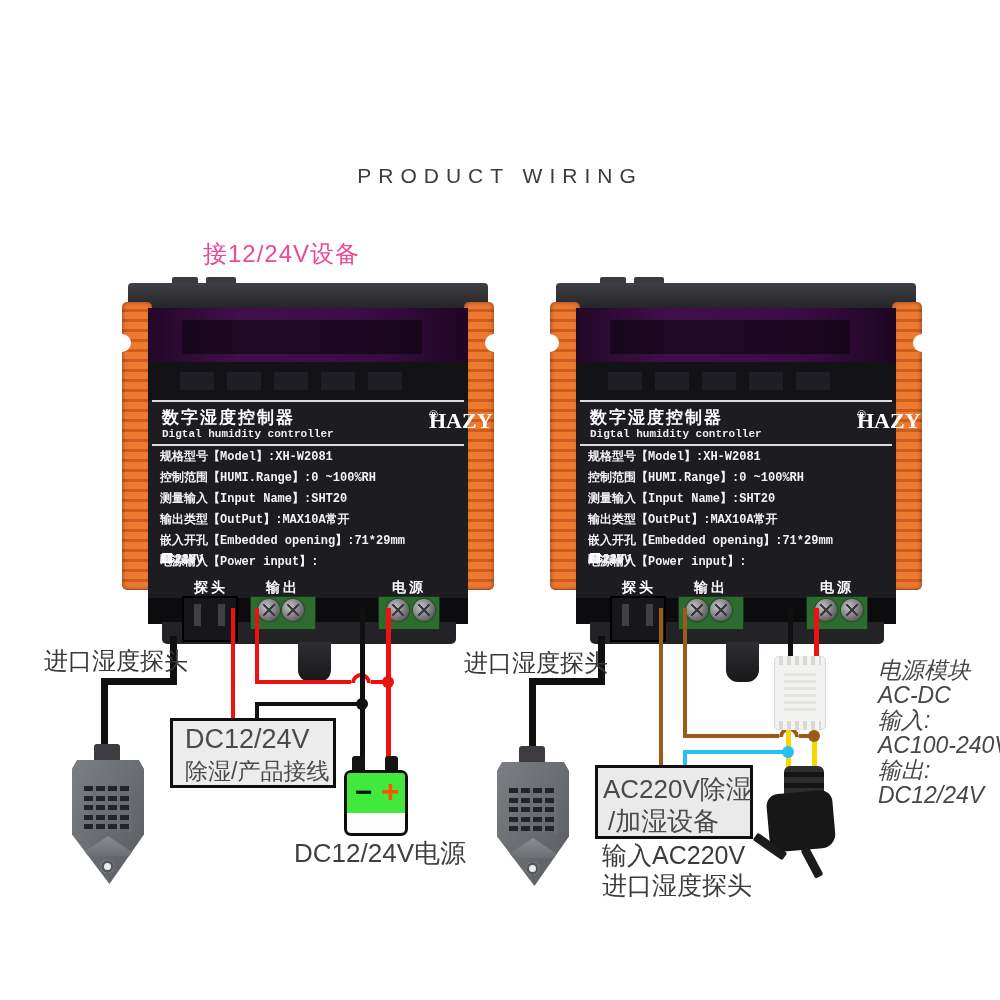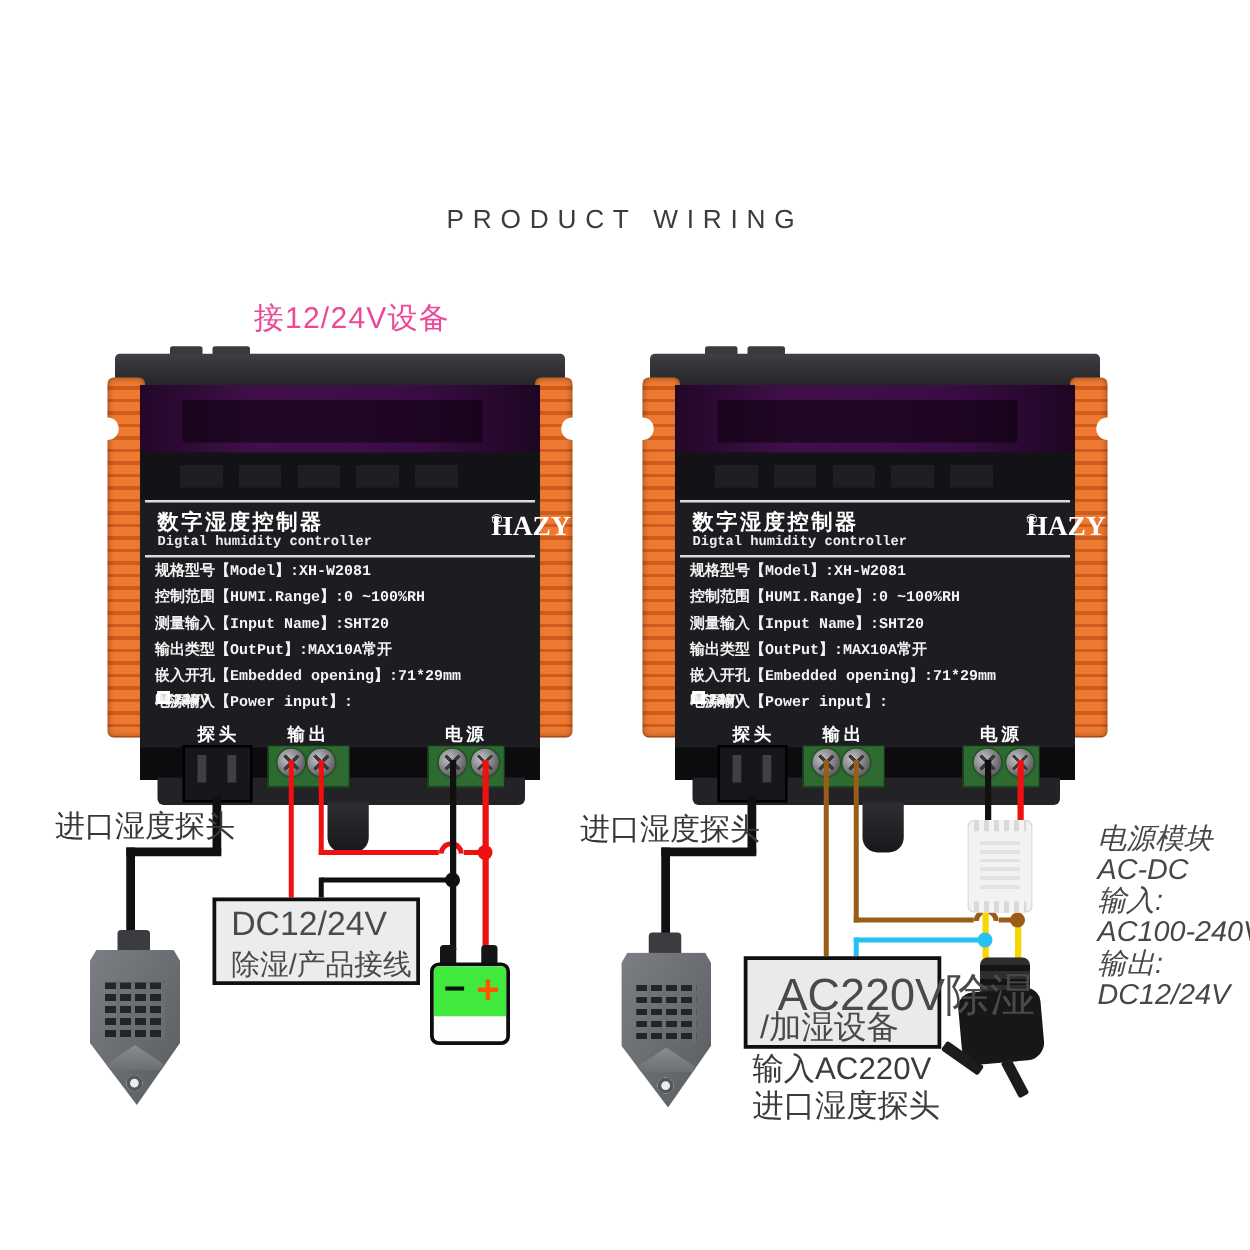--- a/index.html
+++ b/index.html
@@ -8,21 +8,21 @@
 
   
   .title-badge{position:absolute;left:50%;top:98px;transform:translateX(-50%);
     border:3px solid #161616;border-radius:27px;padding:3px 22px;font-size:37px;
     font-weight:bold;color:#0e0e0e;letter-spacing:3px;white-space:nowrap;}
   .subtitle{position:absolute;left:50%;top:164px;transform:translateX(-50%);
     font-size:21px;color:#3c3c3c;letter-spacing:7px;white-space:nowrap;}
   .sec-title{position:absolute;top:238px;font-size:24px;color:#ec4899;letter-spacing:1px;white-space:nowrap;}
 
   
-  .device{position:absolute;width:341px;height:372px;}
+  .device{position:absolute;width:341px;height:372px;margin-left:36px;}
   .device *{position:absolute;box-sizing:border-box;}
   .d-tab1{left:50px;top:1px;width:26px;height:9px;background:#3a3a3e;border-radius:2px;}
   .d-tab2{left:84px;top:1px;width:30px;height:9px;background:#3a3a3e;border-radius:2px;}
   .d-cap{left:6px;top:7px;width:360px;height:27px;background:linear-gradient(#3e3e44,#232327);border-radius:4px;}
   .d-clip{width:30px;height:288px;top:26px;background:repeating-linear-gradient(180deg,#ee7a32 0 7px,#cd5c1d 7px 10px);
     border-radius:5px;box-shadow:inset 0 0 5px rgba(0,0,0,.45);}
   .d-clip.l{left:0;}
   .d-clip.r{left:342px;}
   .d-clip.l::before{content:"";position:absolute;left:-2px;top:32px;width:11px;height:18px;background:#fff;border-radius:0 9px 9px 0;}
   .d-clip.r::before{content:"";position:absolute;right:-2px;top:32px;width:11px;height:18px;background:#fff;border-radius:9px 0 0 9px;}
@@ -244,20 +244,21 @@
   </div>
   <div class="battery">
     <div class="bat-nub" style="left:8px;"></div>
     <div class="bat-nub" style="left:41px;"></div>
     <div class="bat-body">
       <div class="bat-green"></div>
       <div class="bat-minus">−</div>
       <div class="bat-plus">+</div>
     </div>
   </div>
+  <div class="note" style="left:285px;top:836px;width:190px;text-align:center;font-size:26px;color:#3f3f3f;">DC12/24V电源</div>
   <div class="sensor" style="left:72px;top:744px;">
     <div class="s-nub"></div>
     <div class="s-body">
       <div class="s-slots"></div>
       <div class="s-facet"></div>
       <div class="s-hole"></div>
     </div>
   </div>
 
   <div class="wire wk" style="left:598px;top:636px;width:7px;height:48px;"></div>
@@ -283,21 +284,21 @@
     <div class="mod-rib" style="bottom:0;"></div>
     <div class="mod-print"></div>
   </div>
   <div class="plug">
     <div class="plug-neck"></div>
     <div class="plug-body"></div>
     <div class="plug-prong1"></div>
     <div class="plug-prong2"></div>
   </div>
   <div class="load-box" style="left:595px;top:765px;width:152px;height:68px;background:#eaeaea;">
-    <div style="top:4px;left:24px;font-size:36px;">AC220V除湿</div>
+    <div style="top:4px;left:5px;font-size:26px;">AC220V除湿</div>
     <div style="top:36px;left:10px;font-size:26px;">/加湿设备</div>
   </div>
   <div class="note" style="left:878px;top:658px;font-size:23px;line-height:25px;font-style:italic;">
     <div>电源模块</div>
     <div>AC-DC</div>
     <div>输入:</div>
     <div>AC100-240V</div>
     <div>输出:</div>
     <div>DC12/24V</div>
   </div>

